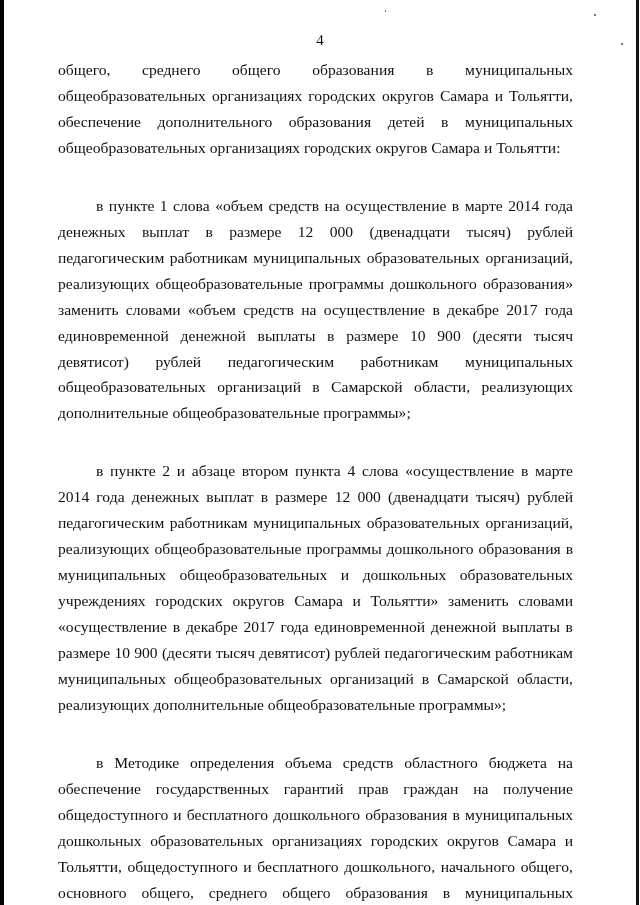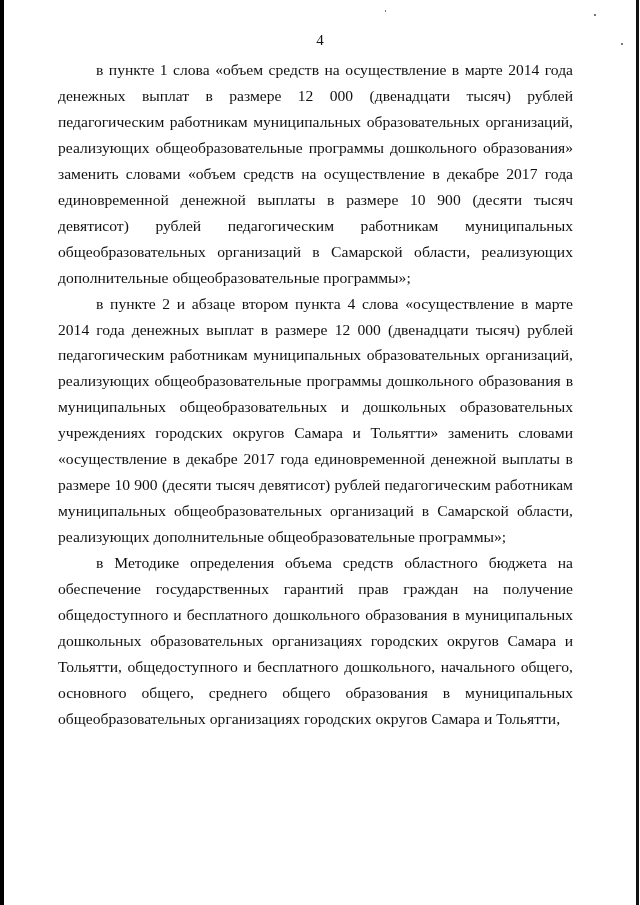--- a/index.html
+++ b/index.html
@@ -18,34 +18,35 @@
     position: absolute; left: 0; width: 640px; top: 32px; text-align: center;
     font-family: "Liberation Serif", serif; font-size: 15px; color: #111;
     padding-left: -2px;
   }
   .body-text {
     position: absolute; left: 58px; top: 57px; width: 515px;
     font-family: "Liberation Serif", serif; font-size: 15.6px; line-height: 25.95px;
     color: #111; text-align: justify;
   }
   .body-text p { margin: 0; text-align: justify; text-align-last: left; }
-  .body-text p.indent { text-indent: 38px; }
+  .body-text p.indent { text-indent: 38px; margin-top: 32px; }
   .speck { position: absolute; background: #777; }
 </style>
 </head>
 <body>
 
 <div class="page">
   <div class="border-left"></div>
   <div class="border-right"></div>
 
   <div class="speck" style="left:385px;top:10px;width:1px;height:2px;"></div>
   <div class="speck" style="left:594px;top:14px;width:2px;height:2px;"></div>
   <div class="speck" style="left:621px;top:43px;width:2px;height:2px;"></div>
 
   <div class="page-number">4</div>
 
   <div class="body-text">
+    <p>общего, среднего общего образования в муниципальных общеобразовательных организациях городских округов Самара и Тольятти, обеспечение дополнительного образования детей в муниципальных общеобразовательных организациях городских округов Самара и Тольятти:</p>
     <p class="indent">в пункте 1 слова «объем средств на осуществление в марте 2014 года денежных выплат в размере 12 000 (двенадцати тысяч) рублей педагогическим работникам муниципальных образовательных организаций, реализующих общеобразовательные программы дошкольного образования» заменить словами «объем средств на осуществление в декабре 2017 года единовременной денежной выплаты в размере 10 900 (десяти тысяч девятисот) рублей педагогическим работникам муниципальных общеобразовательных организаций в Самарской области, реализующих дополнительные общеобразовательные программы»;</p>
     <p class="indent">в пункте 2 и абзаце втором пункта 4 слова «осуществление в марте 2014 года денежных выплат в размере 12 000 (двенадцати тысяч) рублей педагогическим работникам муниципальных образовательных организаций, реализующих общеобразовательные программы дошкольного образования в муниципальных общеобразовательных и дошкольных образовательных учреждениях городских округов Самара и Тольятти» заменить словами «осуществление в декабре 2017 года единовременной денежной выплаты в размере 10 900 (десяти тысяч девятисот) рублей педагогическим работникам муниципальных общеобразовательных организаций в Самарской области, реализующих дополнительные общеобразовательные программы»;</p>
     <p class="indent">в Методике определения объема средств областного бюджета на обеспечение государственных гарантий прав граждан на получение общедоступного и бесплатного дошкольного образования в муниципальных дошкольных образовательных организациях городских округов Самара и Тольятти, общедоступного и бесплатного дошкольного, начального общего, основного общего, среднего общего образования в муниципальных общеобразовательных организациях городских округов Самара и Тольятти,</p>
   </div>
 </div>
 
 </body></html>

